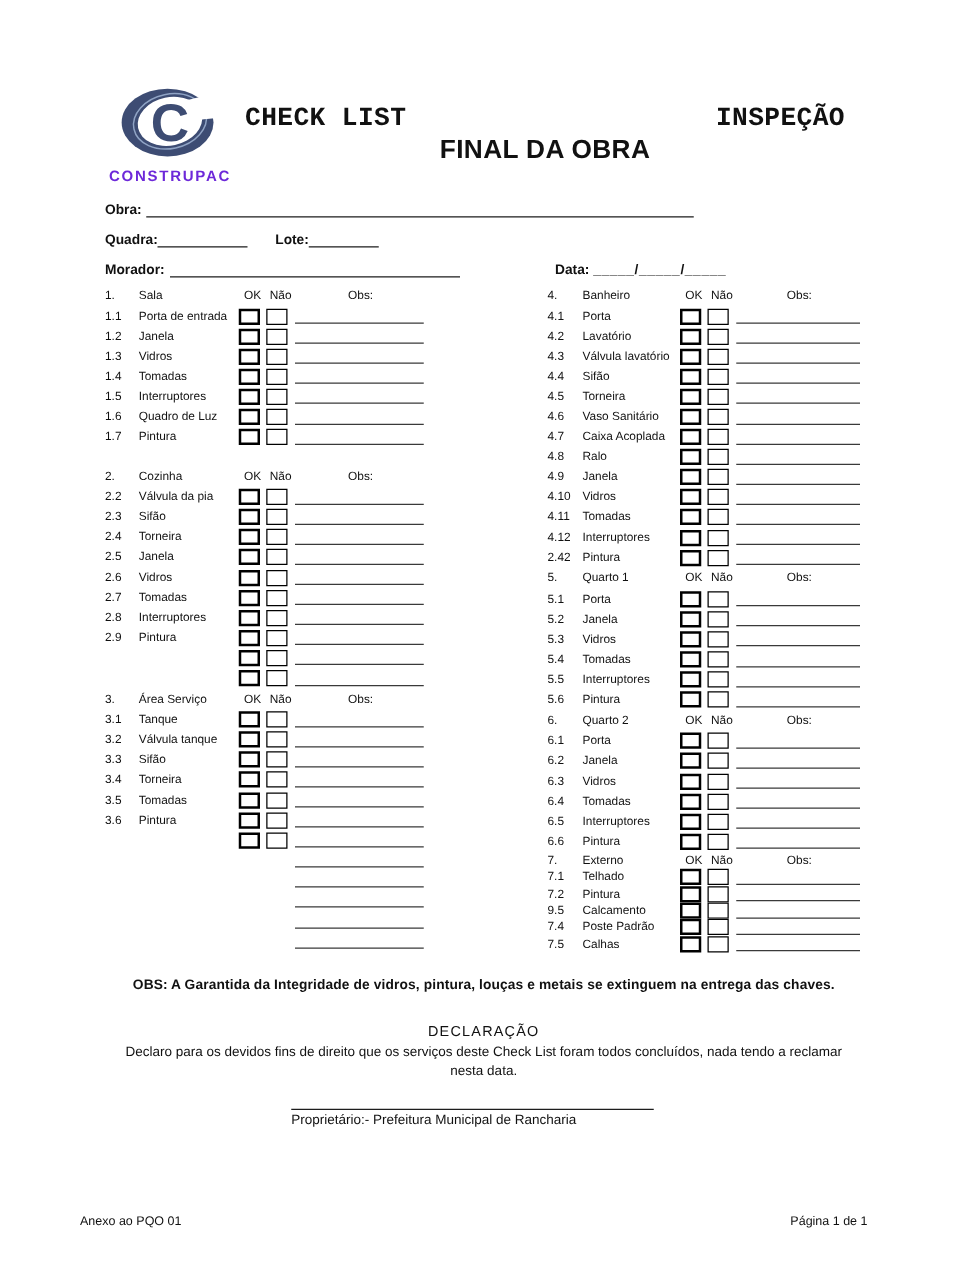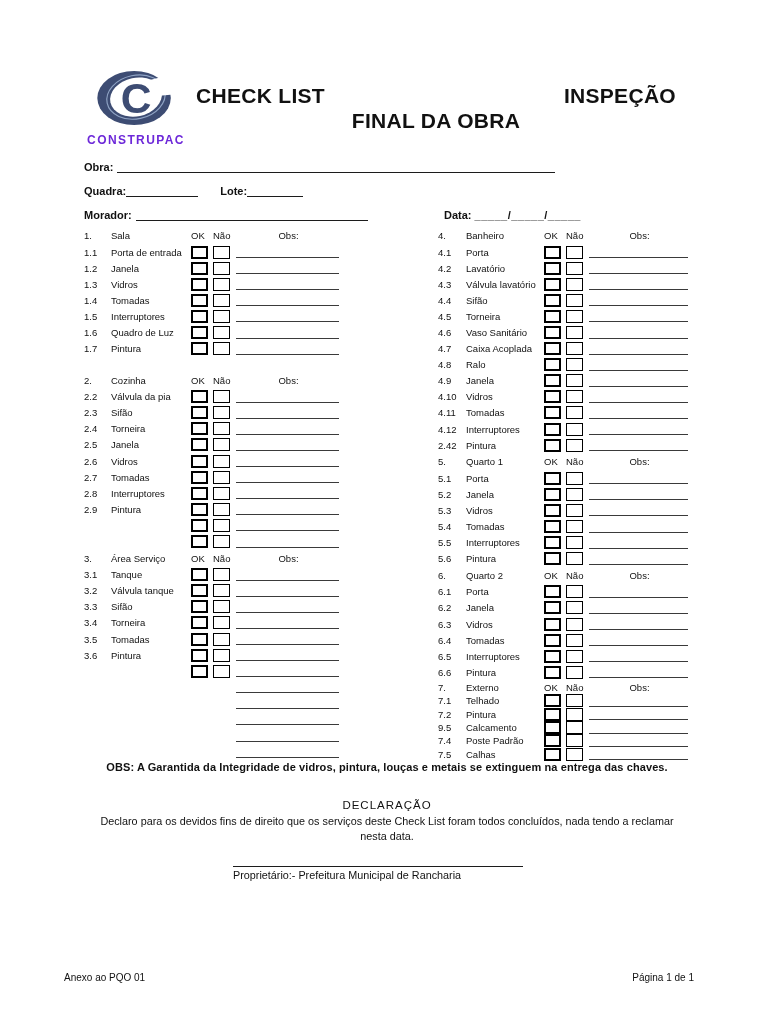--- a/index.html
+++ b/index.html
@@ -8,21 +8,21 @@
     width:768px; height:1024px; position:relative; overflow:hidden;
     font-family:"Liberation Sans","DejaVu Sans",sans-serif; color:#111;
   }
   .page { position:absolute; inset:0; padding:70px 78px 0 84px; }
 
   
   .doc-header { display:flex; align-items:flex-start; }
   .logo { width:104px; flex:0 0 auto; text-align:center; }
   .logo-text { color:#6d28d9; font-weight:bold; font-size:12px; letter-spacing:1.4px; margin-top:1px; }
   .title-block { flex:1; margin-left:8px; margin-top:14px; padding-right:14px; }
-  .title-line1 { display:flex; justify-content:space-between; font-size:21px; font-weight:bold; letter-spacing:.3px; }
+  .title-line1 { display:flex; justify-content:space-between; font-size:21px; font-weight:bold; letter-spacing:.3px;font-family:Liberation Mono, monospace; }
   .title-line2 { text-align:center; font-size:21px; font-weight:bold; letter-spacing:.3px; margin-top:1px; }
 
   
   .form-area { margin-top:10px; font-size:11px; }
   .f-row { margin-top:8px; height:16px; display:flex; align-items:flex-end; position:relative; }
   .f-label { font-weight:bold; }
   .u-line { display:inline-block; border-bottom:1.4px solid #1c1c1c; height:12px; margin-left:4px; }
   .line-obra { width:438px; }
   .line-quadra { width:72px; margin-left:0; }
   .line-lote { width:56px; margin-left:0; }
@@ -34,28 +34,28 @@
   
   .checklist { display:flex; justify-content:space-between; margin-top:6px; }
   .col-left { width:257px; }
   .col-right { width:252px; }
   .crow { display:grid; grid-template-columns:27px 1fr 22px 23px 105px; align-items:center; height:16.1px; font-size:9.5px; }
   .col-right .crow { grid-template-columns:28px 1fr 22px 23px 101px; }
   .crow.head { height:17px; }
   .section.tight .crow { height:13.3px; }
   .section.tight .crow.head { height:14px; }
   .section.gap-before { margin-top:15px; }
-  .c-okh, .c-naoh { text-align:left; }
+  .c-okh, .c-naoh { text-align:center; }
   .c-obsh { text-align:center; }
   .box { width:17px; height:13px; border:2px solid #000; display:block; background:#fff; }
   .box.nao { border-width:1px; }
   .obs-line { display:block; border-bottom:1px solid #3a3a3a; height:12px; width:98%; }
 
   
-  .obs-note { margin-top:0; text-align:center; font-weight:bold; font-size:11px; letter-spacing:.1px; }
+  .obs-note { margin-top:20px; text-align:center; font-weight:bold; font-size:11px; letter-spacing:.1px; }
 
   
   .declaration { margin-top:26px; text-align:center; }
   .decl-title { font-size:11.5px; letter-spacing:1px; }
   .decl-body { font-size:10.8px; line-height:1.45; max-width:600px; margin:3px auto 0; }
   .place-date { margin-top:9px; font-size:11px; }
   .sig-block { margin-top:12px; margin-left:149px; width:300px; text-align:left; }
   .sig-line { width:290px; border-bottom:1.4px solid #1c1c1c; height:10px; }
   .sig-label { font-size:10.8px; margin-top:2px; }
 

